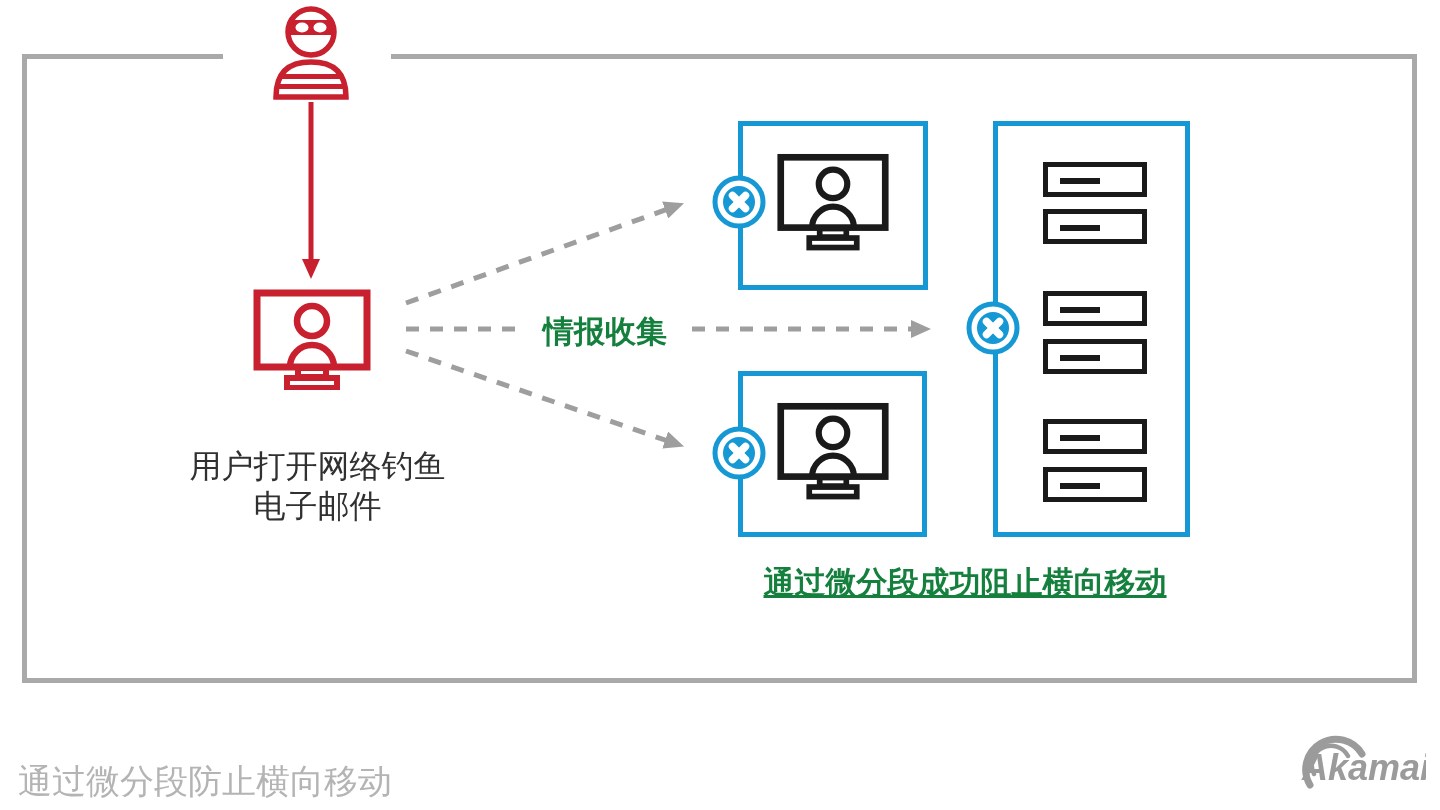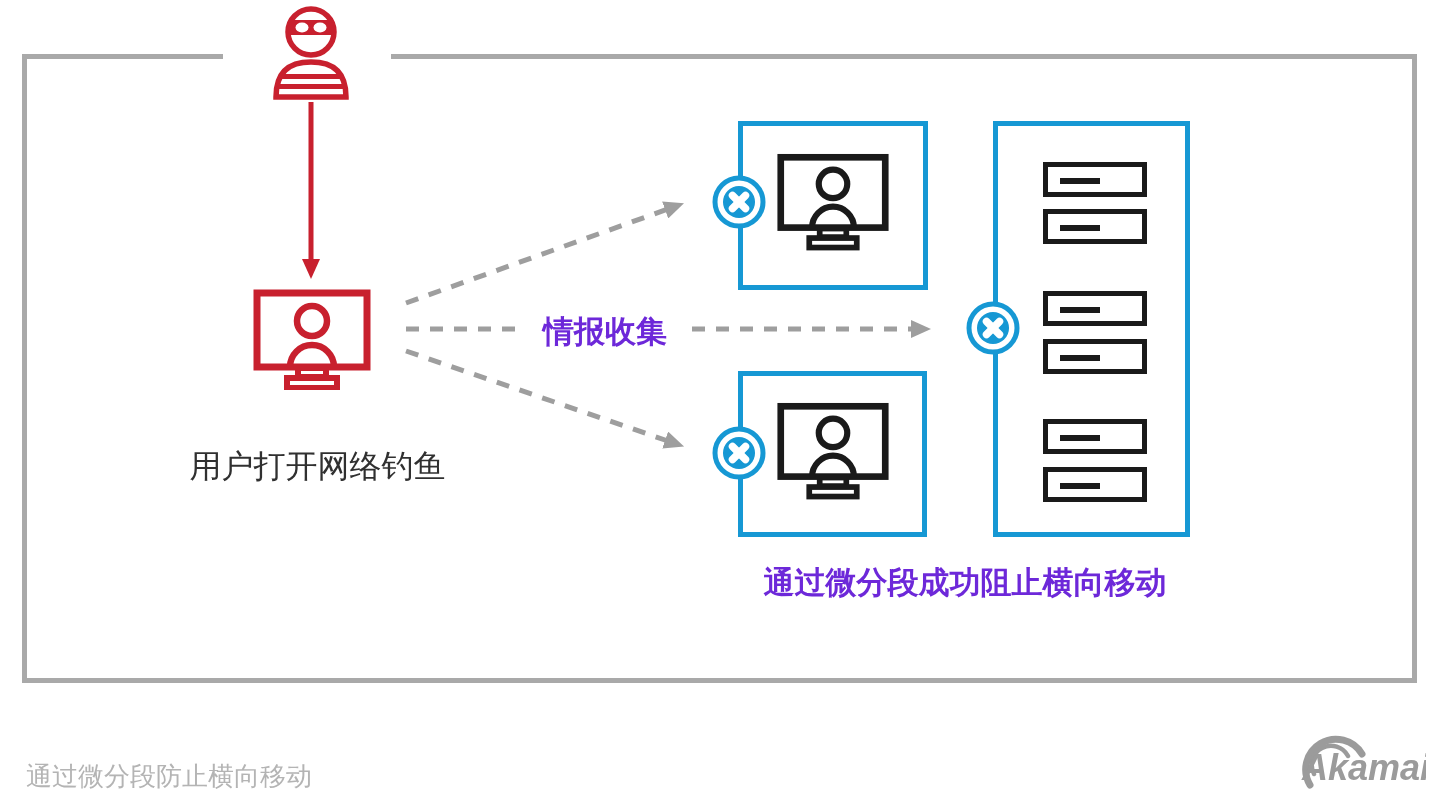--- a/index.html
+++ b/index.html
@@ -23,26 +23,26 @@
     position:absolute;left:45px;width:104px;height:35px;
     border:5px solid #1a1a1a;box-sizing:border-box;background:#ffffff;
   }
   .server .dash{
     position:absolute;left:12px;top:11px;width:40px;height:6px;background:#1a1a1a;
   }
   .badge{width:56px;height:56px;}
   #badge-top{left:711px;top:174px;}
   #badge-bottom{left:711px;top:425px;}
   #badge-right{left:965px;top:300px;}
-  .label-dark{color:#6d28d9;text-align:center;}
+  .label-dark{color:#15803d;text-align:center;}
   #malware-title{left:185px;top:404px;width:265px;font-size:31px;font-weight:700;}
   #malware-sub{left:165px;top:446px;width:305px;font-size:32px;font-weight:500;line-height:1.25;color:#303030;text-align:center;}
   #arrow-label{left:515px;top:311px;width:180px;font-size:31px;font-weight:600;}
-  #blocked-caption{left:730px;top:562px;width:470px;font-size:31px;font-weight:700;}
-  #footer-caption{left:26px;top:759px;font-size:26px;font-weight:400;color:#b4b4b4;}
+  #blocked-caption{left:730px;top:562px;width:470px;font-size:31px;font-weight:700;text-decoration:underline;}
+  #footer-caption{left:18px;top:759px;font-size:34px;font-weight:400;color:#b4b4b4;}
   #akamai-logo{left:1268px;top:730px;width:158px;height:62px;}
   svg{display:block;}
 </style>
 </head>
 <body>
 
 <div id="stage">
 
   <div id="frame" class="abs"></div>
   <div id="frame-gap" class="abs"></div>
@@ -90,20 +90,21 @@
   <svg class="abs" style="left:252px;top:288px" width="120" height="102" viewBox="0 0 120 102">
     <rect x="5" y="5" width="110" height="74" fill="#ffffff" stroke="#c8202e" stroke-width="7"></rect>
     <circle cx="60" cy="33" r="15" fill="none" stroke="#c8202e" stroke-width="6.5"></circle>
     <path d="M38,79 A22,22 0 0 1 82,79" fill="none" stroke="#c8202e" stroke-width="6.5"></path>
     <rect x="46" y="80" width="28" height="9" fill="#ffffff" stroke="#c8202e" stroke-width="6"></rect>
     <rect x="35" y="90" width="50" height="10" fill="#ffffff" stroke="#c8202e" stroke-width="6"></rect>
   </svg>
 
   <div id="malware-sub" class="abs">
     <div>用户打开网络钓鱼</div>
+    <div>电子邮件</div>
   </div>
 
   <div id="arrow-label" class="abs label-dark">情报收集</div>
 
   <div id="box-workstation-top" class="abs bluebox"></div>
   <svg class="abs" style="left:776px;top:151px" width="114" height="100" viewBox="0 0 120 102">
     <rect x="5" y="5" width="110" height="74" fill="#ffffff" stroke="#1a1a1a" stroke-width="7"></rect>
     <circle cx="60" cy="33" r="15" fill="none" stroke="#1a1a1a" stroke-width="6.5"></circle>
     <path d="M38,79 A22,22 0 0 1 82,79" fill="none" stroke="#1a1a1a" stroke-width="6.5"></path>
     <rect x="46" y="80" width="28" height="9" fill="#ffffff" stroke="#1a1a1a" stroke-width="6"></rect>

